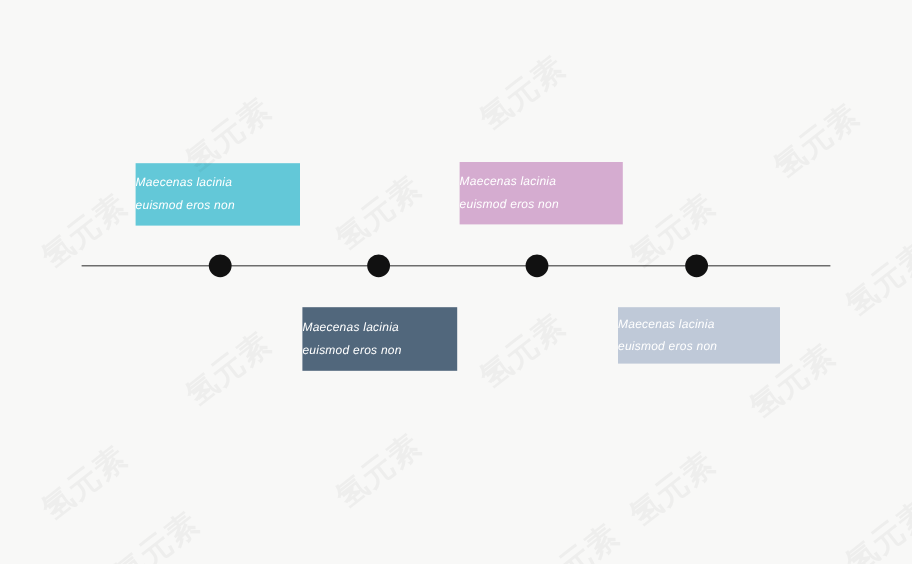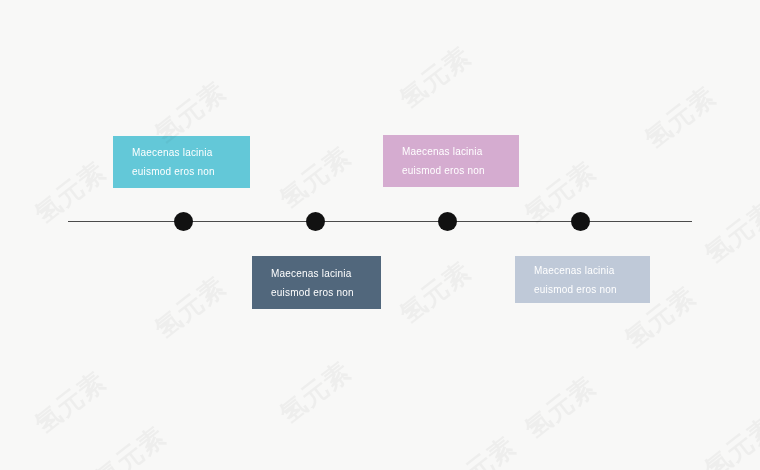--- a/index.html
+++ b/index.html
@@ -69,23 +69,23 @@
     z-index: 2;
     display: flex;
     flex-direction: column;
     justify-content: center;
   }
   .event-line {
     color: #ffffff;
     font-size: 10px;
     line-height: 19px;
     letter-spacing: 0.2px;
-    padding-left: 19px;
     white-space: nowrap;
     font-family: "Liberation Sans", sans-serif;
+    font-style: italic;
   }
 </style>
 </head>
 <body>
 
 <div id="canvas">
 
   <div class="timeline-axis"></div>
 
   <div id="dots-layer">

